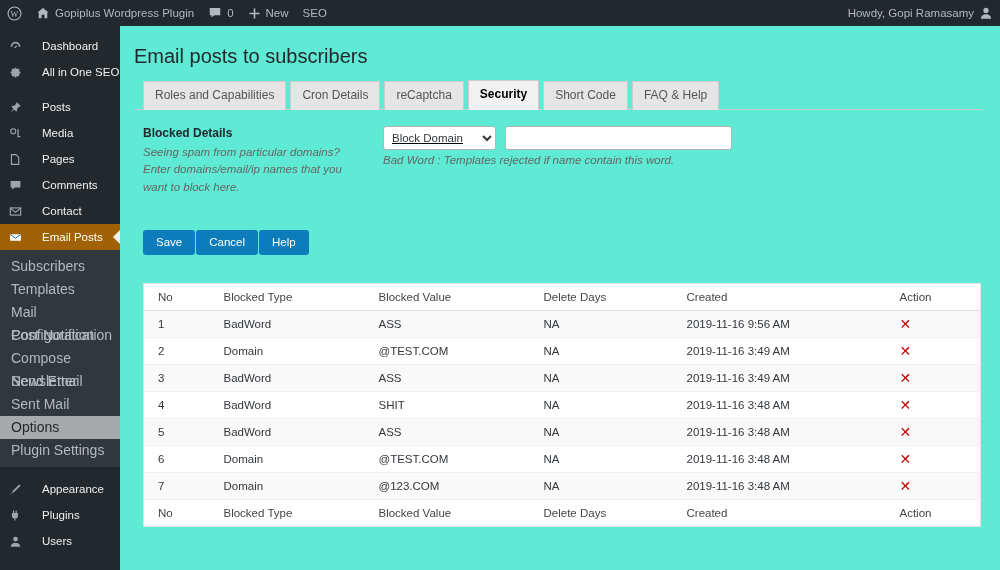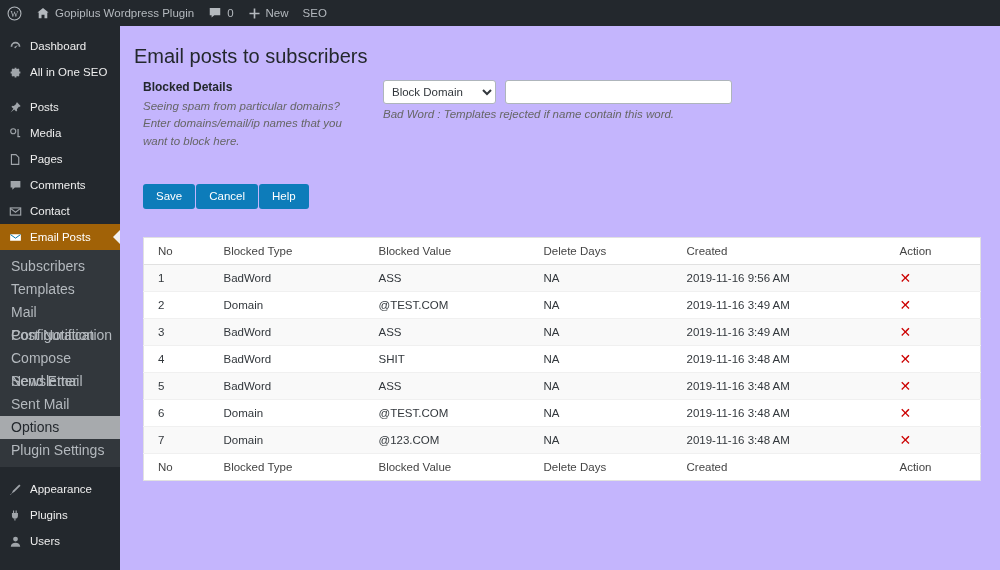--- a/index.html
+++ b/index.html
@@ -30,21 +30,21 @@
 
   
   #sidebar {
     position: absolute; top: 26px; left: 0;
     width: 120px; height: 544px;
     background: #23282d;
     font-size: 11.5px;
   }
   .menu-top { padding-top: 7px; }
   .menu-item {
-    display: flex; align-items: center; gap: 7px;
+    display: flex; align-items: center; gap: 19px;
     height: 26px; padding: 0 0 0 8px;
     color: #eee; position: relative;
   }
   .menu-item .mi-ico { width: 15px; display: flex; justify-content: center; color: #a0a5aa; }
   .menu-item .mi-ico svg { display: block; }
   .menu-item.current { background: #a16207; color: #fff; }
   .menu-item.current .mi-ico { color: #fff; }
   .menu-item.current::after {
     content: ""; position: absolute; right: -1px; top: 50%;
     transform: translateY(-50%);
@@ -56,21 +56,21 @@
   .sub-item {
     display: block; height: 23px; line-height: 23px;
     padding-left: 11px; color: #b4b9be; font-size: 14px;
   }
   .sub-item.current-sub { background: #a7aaad; color: #23282d; }
 
   
   #content {
     position: absolute; top: 26px; left: 120px;
     width: 880px; height: 544px;
-    background: #c4b5fd;
+    background: #5eead4;
     padding: 10px 18px 0 14px;
   }
   #page-title {
     font-size: 20px; font-weight: normal; color: #23282d;
     padding: 7px 0 11px 0; line-height: 1.3;
   }
 
   
   .tabs {
     display: flex; align-items: flex-end;
@@ -92,21 +92,21 @@
     background: #f1f1f1; color: #000; font-weight: bold;
     border-bottom: 1px solid #f1f1f1;
   }
 
   
   .form-row { display: flex; padding-left: 9px; gap: 8px; }
   .form-left { width: 232px; padding-right: 14px; }
   .f-label { font-size: 12px; font-weight: bold; color: #23282d; margin-bottom: 4px; }
   .f-desc { font-size: 11.5px; font-style: italic; color: #666; line-height: 1.5; }
   .form-right { flex: 1; }
-  .ctl-line { display: flex; gap: 9px; align-items: center; }
+  .ctl-line { display: flex; gap: 9px; align-items: center; text-decoration: underline; }
   select.blk-select {
     width: 113px; height: 24px;
     font-size: 11.5px; font-family: "Liberation Sans", sans-serif;
     color: #32373c; background: #fff;
     border: 1px solid #aeb5bb; border-radius: 3px;
     padding: 0 4px;
   }
   input.blk-input {
     width: 227px; height: 24px;
     border: 1px solid #aeb5bb; border-radius: 3px;
@@ -176,20 +176,31 @@
   <div class="ab-item">
     <span class="ab-ico">
       <svg width="13" height="13" viewBox="0 0 16 16">
           <path d="M7 1.8h2v5.2h5.2v2H9v5.2H7V9H1.8V7H7z" fill="#b4b9be"></path>
         </svg>
     </span>
     <span>New</span>
   </div>
   <div class="ab-item">
     <span>SEO</span>
+  </div>
+  <div class="ab-right">
+    <div class="ab-item">
+      <span>Howdy, Gopi Ramasamy</span>
+      <span class="ab-ico">
+        <svg width="14" height="14" viewBox="0 0 16 16">
+            <circle cx="8" cy="5" r="3" fill="#b4b9be"></circle>
+            <path d="M2.2 14.5c0-3.2 2.6-5 5.8-5s5.8 1.8 5.8 5z" fill="#b4b9be"></path>
+          </svg>
+      </span>
+    </div>
   </div>
 </div>
 
 <div id="sidebar">
   <div class="menu-top">
     <div class="menu-item">
       <span class="mi-ico">
         <svg width="13" height="13" viewBox="0 0 16 16">
             <path d="M8 2.2a6 6 0 0 0-6 6h2.1A3.9 3.9 0 0 1 8 4.3a3.9 3.9 0 0 1 3.9 3.9H14a6 6 0 0 0-6-6z" fill="currentColor"></path>
             <path d="M8.6 9.3 11 6.2 7.5 8.1a1 1 0 1 0 1.1 1.2z" fill="currentColor"></path>
@@ -306,20 +317,28 @@
     </span>
     <span>Users</span>
   </div>
 
 </div>
 
 <div id="content">
 
   <h1 id="page-title">Email posts to subscribers</h1>
 
+  <div class="tabs">
+    <div class="tab">Roles and Capabilities</div>
+    <div class="tab">Cron Details</div>
+    <div class="tab">reCaptcha</div>
+    <div class="tab active">Security</div>
+    <div class="tab">Short Code</div>
+    <div class="tab">FAQ &amp; Help</div>
+  </div>
 
   <div class="form-row">
     <div class="form-left">
       <div class="f-label">Blocked Details</div>
       <div class="f-desc">Seeing spam from particular domains? Enter domains/email/ip names that you want to block here.</div>
     </div>
     <div class="form-right">
       <div class="ctl-line">
         <select class="blk-select">
           <option>Block Domain</option>

